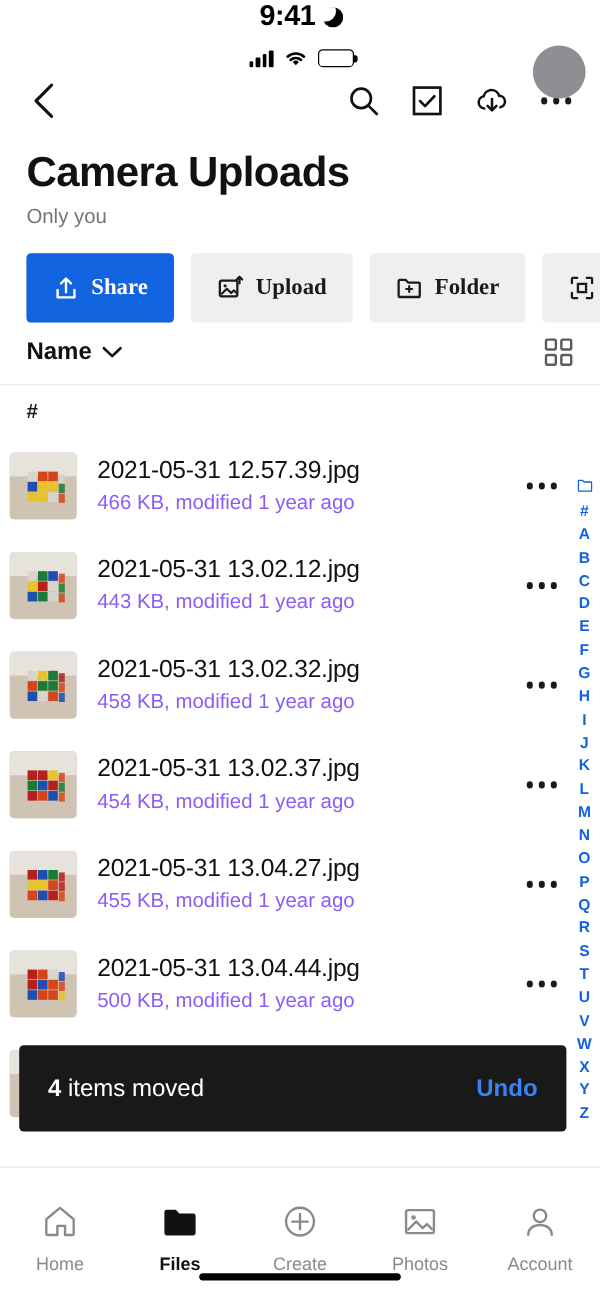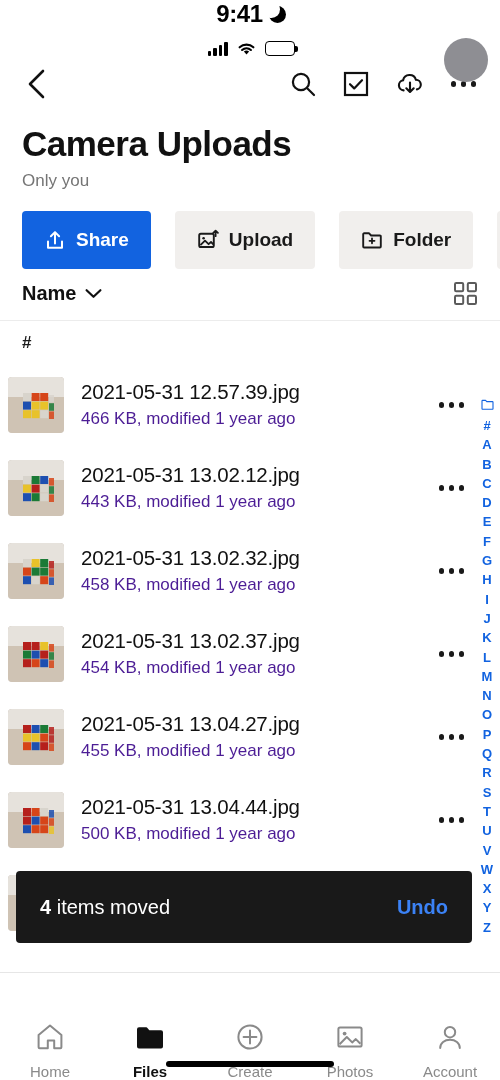--- a/index.html
+++ b/index.html
@@ -57,22 +57,22 @@
   
   .title-area { padding: 12px 22px 0 22px; }
   .page-title {
     font-size: 35px; font-weight: 700; color: #111; letter-spacing: -0.5px;
     line-height: 1.15;
   }
   .page-sub { font-size: 17px; color: #757575; margin-top: 7px; }
 
   
   .actions {
-    display: flex; gap: 24px; padding: 20px 0 0 22px;
-    overflow: hidden; white-space: nowrap;
+    display: flex; gap: 14px; padding: 20px 0 0 22px;
+    overflow: hidden; white-space: nowrap; font-family: Liberation Serif, serif;
   }
   .chip {
     display: flex; align-items: center; gap: 10px;
     height: 58px; padding: 0 22px; border-radius: 4px;
     background: #f1efed; color: #1a1a1a;
     font-size: 19px; font-weight: 700; cursor: pointer; flex: 0 0 auto;
   }
   .chip.primary { background: #1263e0; color: #fff; }
 
   
@@ -102,21 +102,21 @@
   .thumb {
     width: 56px; height: 56px; border-radius: 4px; flex: 0 0 auto;
     background: #dcdcdc; overflow: hidden; position: relative;
   }
   .thumb svg { display: block; width: 100%; height: 100%; }
   .rowtext { flex: 1; min-width: 0; padding-left: 17px; }
   .fname {
     font-size: 20.5px; color: #111; letter-spacing: -0.2px;
     white-space: nowrap; overflow: hidden; text-overflow: clip;
   }
-  .fmeta { font-size: 17px; color: #4c1d95; margin-top: 5px; white-space: nowrap; }
+  .fmeta { font-size: 17px; color: #8b5cf6; margin-top: 5px; white-space: nowrap; }
   .row-more { padding: 0 14px 0 6px; cursor: pointer; }
 
   
   .alpha {
     position: absolute; right: 2px; top: 398px;
     width: 22px; display: flex; flex-direction: column; align-items: center;
     gap: 0px; z-index: 5;
   }
   .alpha span {
     font-size: 13px; font-weight: 700; color: #1263e0;
@@ -134,21 +134,21 @@
   .toast-msg { font-size: 20px; color: #fff; }
   .toast-msg b { font-weight: 700; }
   .toast-action {
     font-size: 20px; font-weight: 700; color: #3b82f6; cursor: pointer;
   }
 
   
   .tabbar {
     position: absolute; left: 0; bottom: 0; width: 500px; height: 108px;
     background: #fff; border-top: 1px solid #e6e6e6;
-    display: flex; align-items: flex-end; padding-top: 12px;
+    display: flex; align-items: center; padding-top: 12px;
   }
   .tab {
     flex: 1; display: flex; flex-direction: column; align-items: center;
     gap: 7px; cursor: pointer;
   }
   .tab .tlabel { font-size: 15px; color: #8a8a8a; }
   .tab.active .tlabel { color: #111; font-weight: 700; }
   .home-indicator {
     position: absolute; left: 50%; transform: translateX(-50%); bottom: 13px;
     width: 168px; height: 6px; border-radius: 3px; background: #000;

